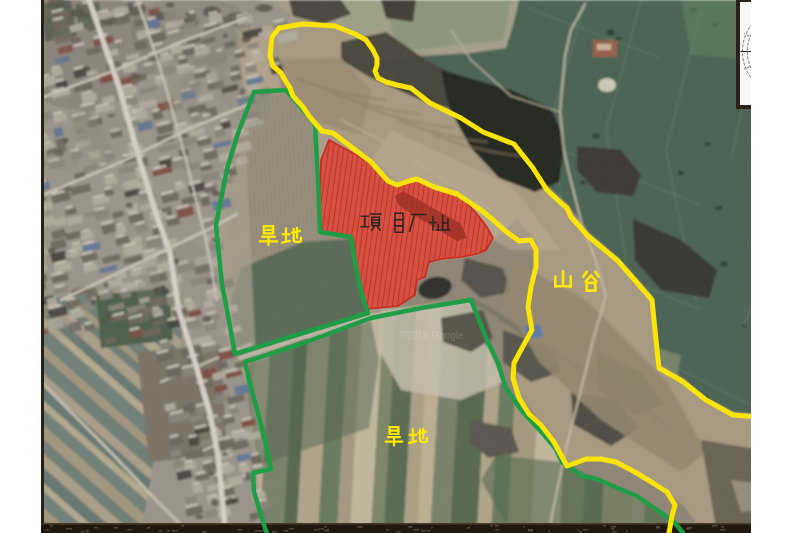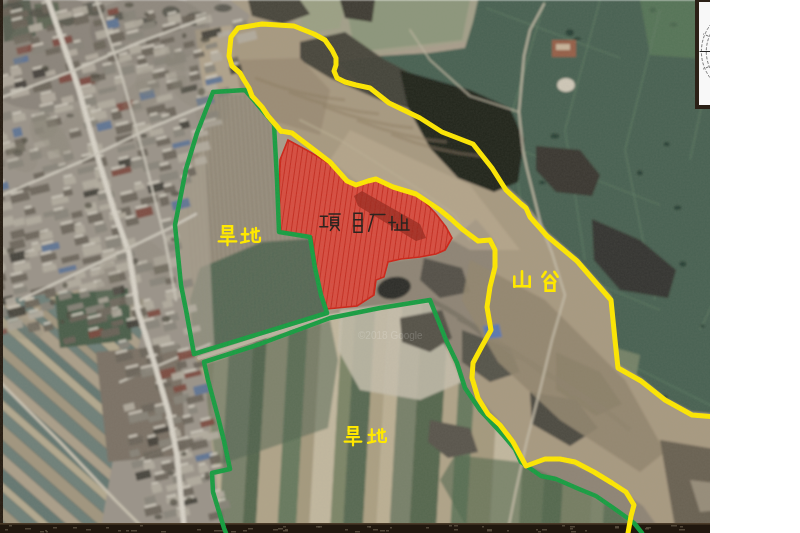--- a/index.html
+++ b/index.html
@@ -1,15 +1,15 @@
 <!DOCTYPE html>
 <html><head><meta charset="utf-8">
 <style>
 html,body{margin:0;padding:0;background:#fff;font-family:"Liberation Sans",sans-serif;}
-#map{position:relative;width:710px;height:533px;overflow:hidden;}
+#map{position:relative;width:710px;height:533px;overflow:hidden;margin-left:41px;}
 </style></head>
 <body>
 
 <div id="map">
 <svg width="800" height="533" viewBox="0 0 800 533">
 <defs>
 <filter id="soft" x="-2%" y="-2%" width="104%" height="104%">
   <feGaussianBlur stdDeviation="0.8"></feGaussianBlur>
 </filter>
 <filter id="grain" x="0" y="0" width="100%" height="100%">

